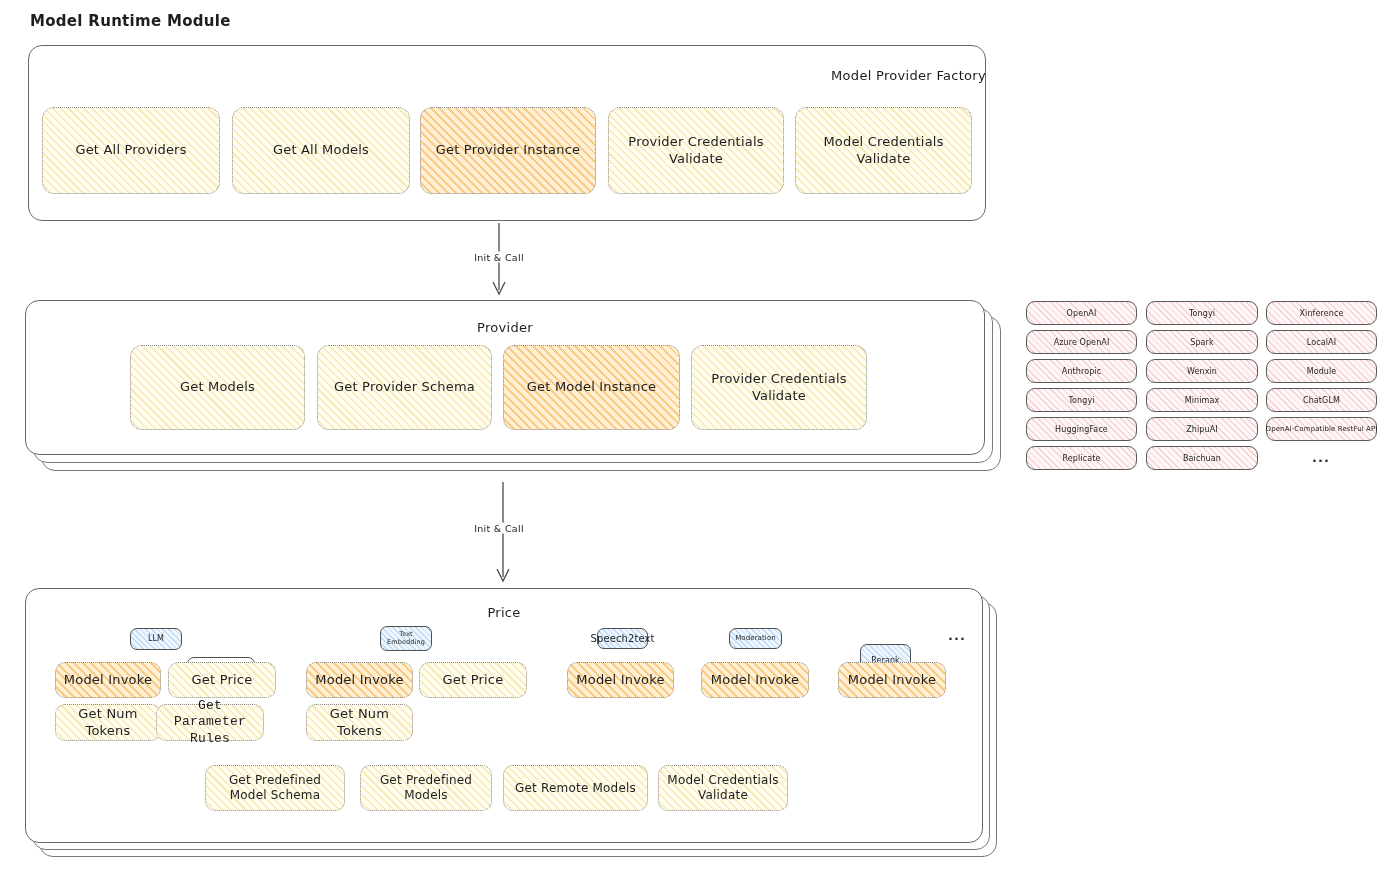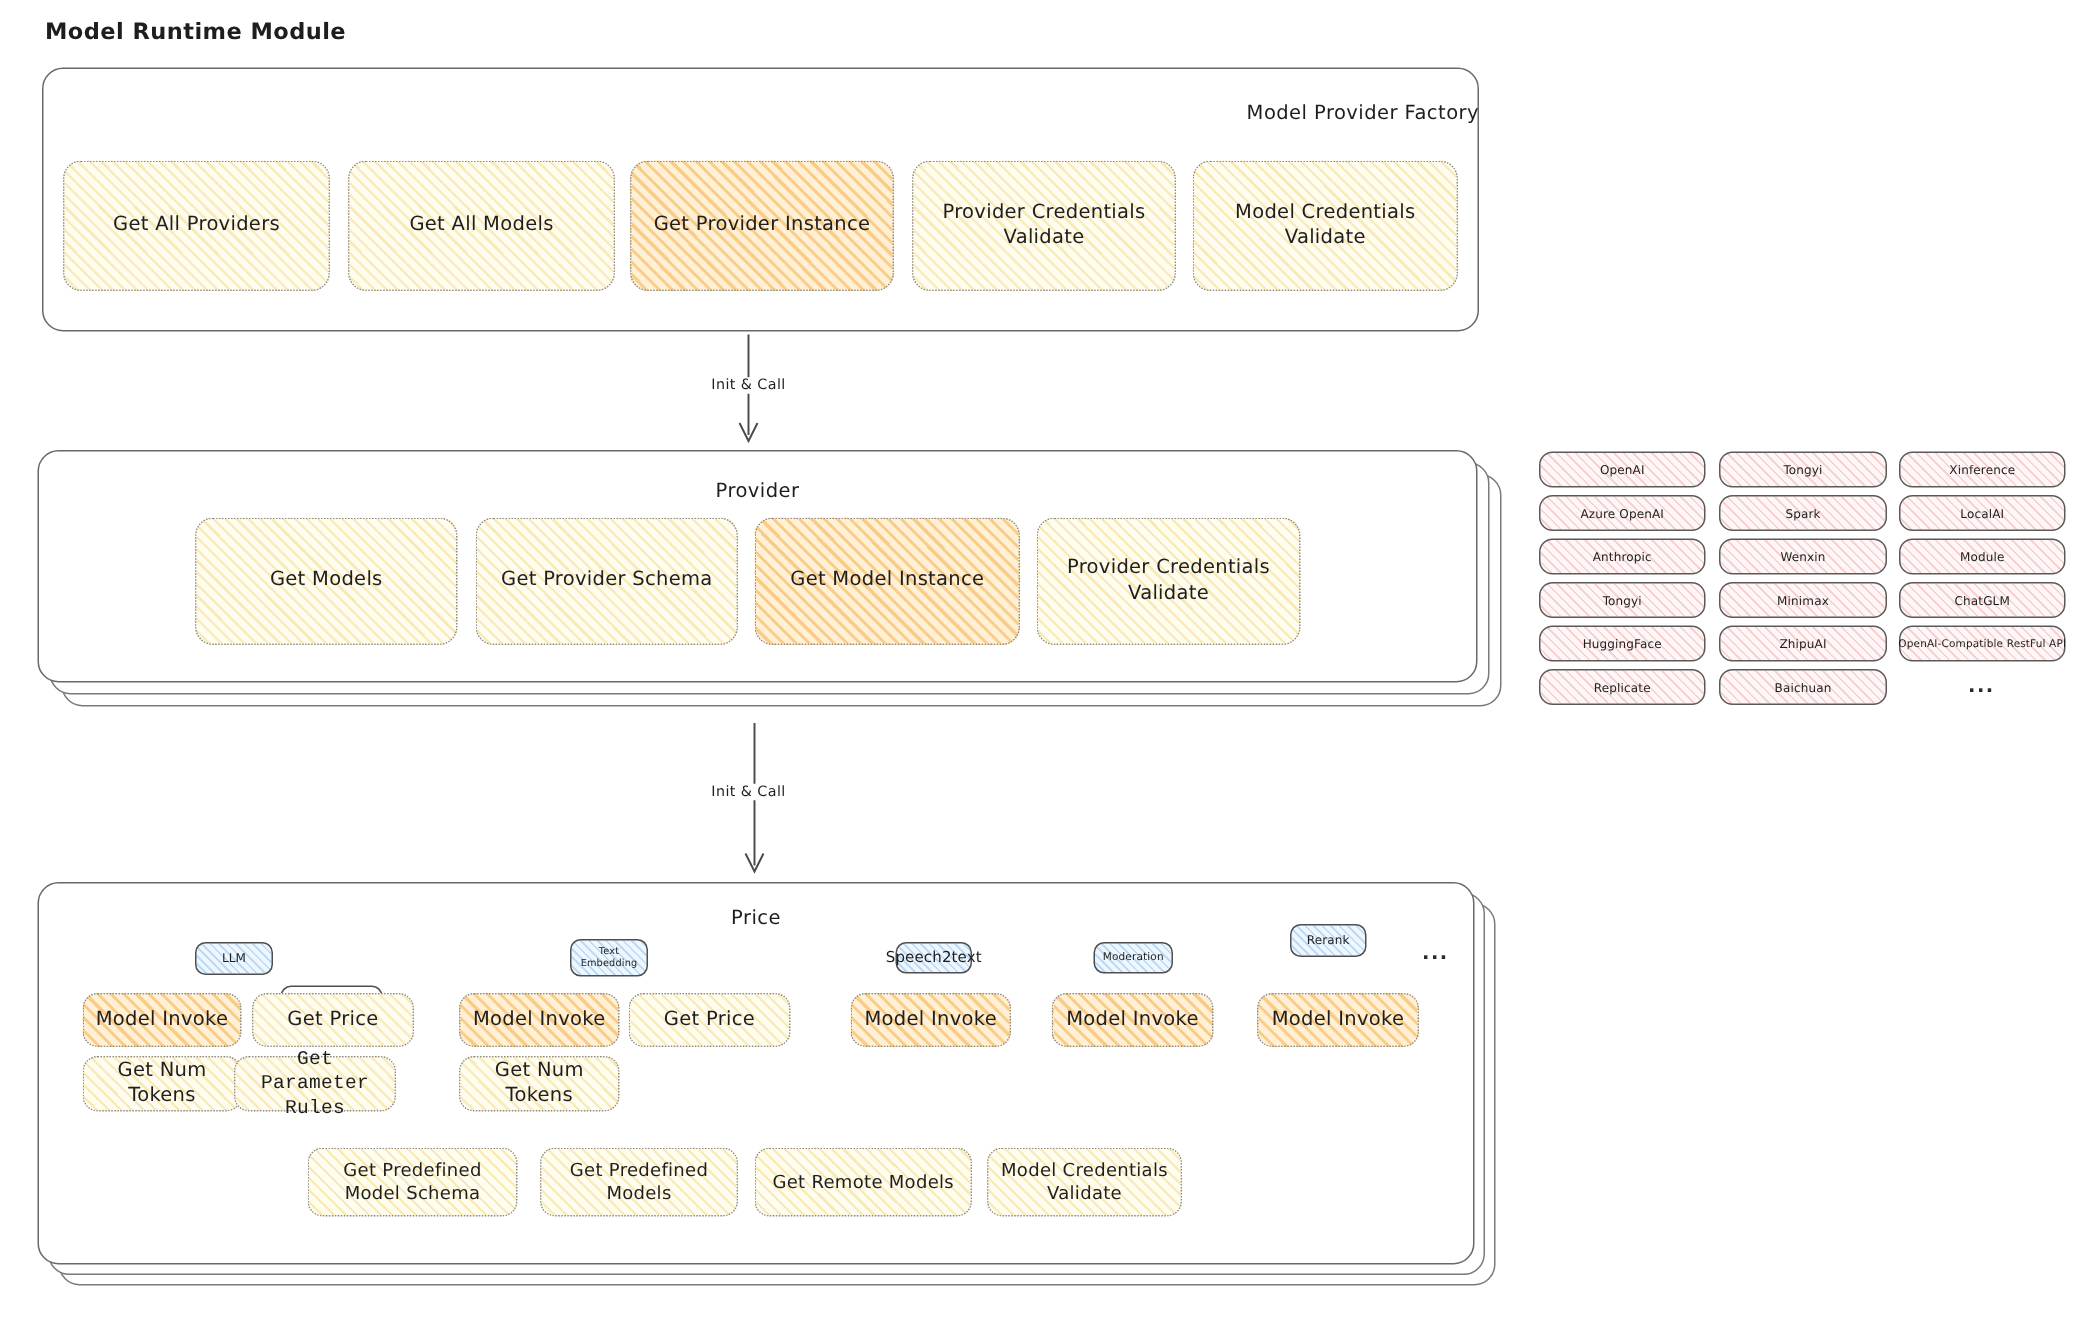--- a/index.html
+++ b/index.html
@@ -135,21 +135,21 @@
   <div class="abs stack" style="left:32px; top:595px; width:958px; height:255px;"></div>
   <div class="abs frame" style="left:25px; top:588px; width:958px; height:255px;"></div>
   <div class="abs frame-title" style="left:25px; top:605px; width:958px;">Price</div>
 
   <div class="abs tab" style="left:130px; top:628px; width:52px; height:22px;">LLM</div>
   <div class="abs tab-white" style="left:187px; top:621px; width:68px; height:15px;">Completion Model</div>
   <div class="abs tab-white" style="left:187px; top:638px; width:68px; height:15px;">Chat Model</div>
   <div class="abs tab tiny" style="left:380px; top:626px; width:52px; height:25px;">Text Embedding</div>
   <div class="abs tab" style="left:597px; top:628px; width:51px; height:21px; font-size:10px;">Speech2text</div>
   <div class="abs tab" style="left:729px; top:628px; width:53px; height:21px; font-size:7px;">Moderation</div>
-  <div class="abs tab" style="left:860px; top:616px; width:51px; height:22px;">Rerank</div>
+  <div class="abs tab" style="left:860px; top:644px; width:51px; height:34px;">Rerank</div>
   <div class="abs ellipsis" style="left:948px; top:628px;">...</div>
 
   <div class="abs node hl op" style="left:55px;  top:662px; width:106px; height:36px;">Model Invoke</div>
   <div class="abs node op" style="left:168px; top:662px; width:108px; height:36px;">Get Price</div>
   <div class="abs node hl op" style="left:306px; top:662px; width:107px; height:36px;">Model Invoke</div>
   <div class="abs node op" style="left:419px; top:662px; width:108px; height:36px;">Get Price</div>
   <div class="abs node hl op" style="left:567px; top:662px; width:107px; height:36px;">Model Invoke</div>
   <div class="abs node hl op" style="left:701px; top:662px; width:108px; height:36px;">Model Invoke</div>
   <div class="abs node hl op" style="left:838px; top:662px; width:108px; height:36px;">Model Invoke</div>
 

